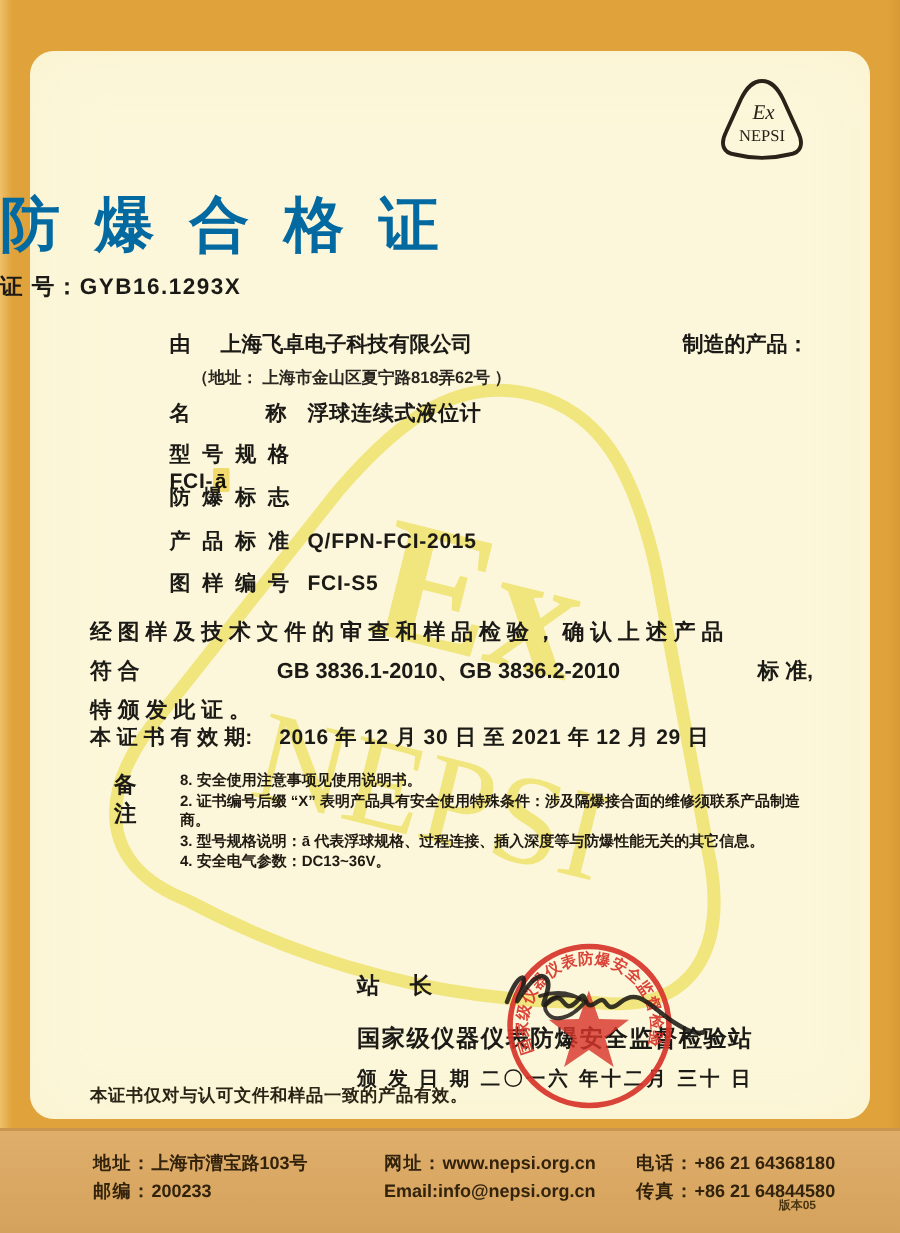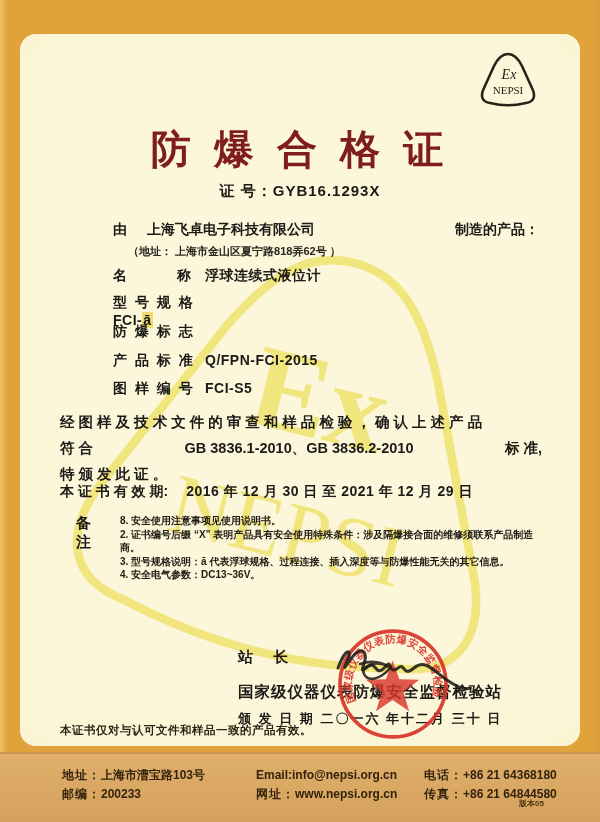--- a/index.html
+++ b/index.html
@@ -15,23 +15,23 @@
     box-shadow: inset 0 0 40px rgba(250,240,200,.6);
   }
   
   .watermark { position:absolute; left:55px; top:225px; width:500px; height:470px;
     transform:rotate(14deg); opacity:.78; z-index:1; pointer-events:none; }
   
   .nepsi-logo { position:absolute; left:476px; top:50px; width:64px; height:60px; z-index:3; }
   .nepsi-logo text { font-family:"Liberation Serif", serif; fill:#2a2218; }
   
   .layer { position:absolute; z-index:4; color:#1c1a16; }
-  .title { left:0; top:122px; width:600px; text-align:center;
-    font-size:40px; font-weight:bold; letter-spacing:6px; color:#7f1d1d; }
-  .certno { left:0; top:182px; width:600px; text-align:center;
+  .title { left:0; top:122px; width:600px; text-align:left;
+    font-size:40px; font-weight:bold; letter-spacing:6px; color:#0369a1; }
+  .certno { left:0; top:182px; width:600px; 
     font-size:15px; font-weight:bold; letter-spacing:1px; }
   .issuer-row { left:113px; top:221px; width:440px; font-size:14px; font-weight:bold; display:flex; }
   .issuer-prefix { margin-right:20px; }
   .issuer-company { }
   .issuer-suffix { position:absolute; left:342px; top:0; }
   .issuer-addr { left:128px; top:244px; font-size:11px; font-weight:bold; color:#2a2620; }
   .field-row { left:113px; width:440px; font-size:14px; font-weight:bold; display:flex; }
   .field-label { width:92px; letter-spacing:2px; flex:none; }
   .field-value { letter-spacing:.5px; }
   .hl { background:rgba(238,214,92,.85); padding:0 1px; color:#151309; border-radius:1px; }
@@ -156,21 +156,21 @@
 </svg>
 
 <div class="layer valid-note">本证书仅对与认可文件和样品一致的产品有效。</div>
 
 <div class="footer-band">
   <div class="fcol c1">
     <div><span class="lbl">地址：</span><span>上海市漕宝路103号</span></div>
     <div><span class="lbl">邮编：</span><span>200233</span></div>
   </div>
   <div class="fcol c2">
+    <div><span class="lbl">网址：</span><span>www.nepsi.org.cn</span></div>
     <div>Email:info@nepsi.org.cn</div>
-    <div><span class="lbl">网址：</span><span>www.nepsi.org.cn</span></div>
   </div>
   <div class="fcol c3">
     <div><span class="lbl">电话：</span><span>+86 21 64368180</span></div>
     <div><span class="lbl">传真：</span><span>+86 21 64844580</span></div>
   </div>
   <div class="version">版本05</div>
 </div>
 
 </body></html>

